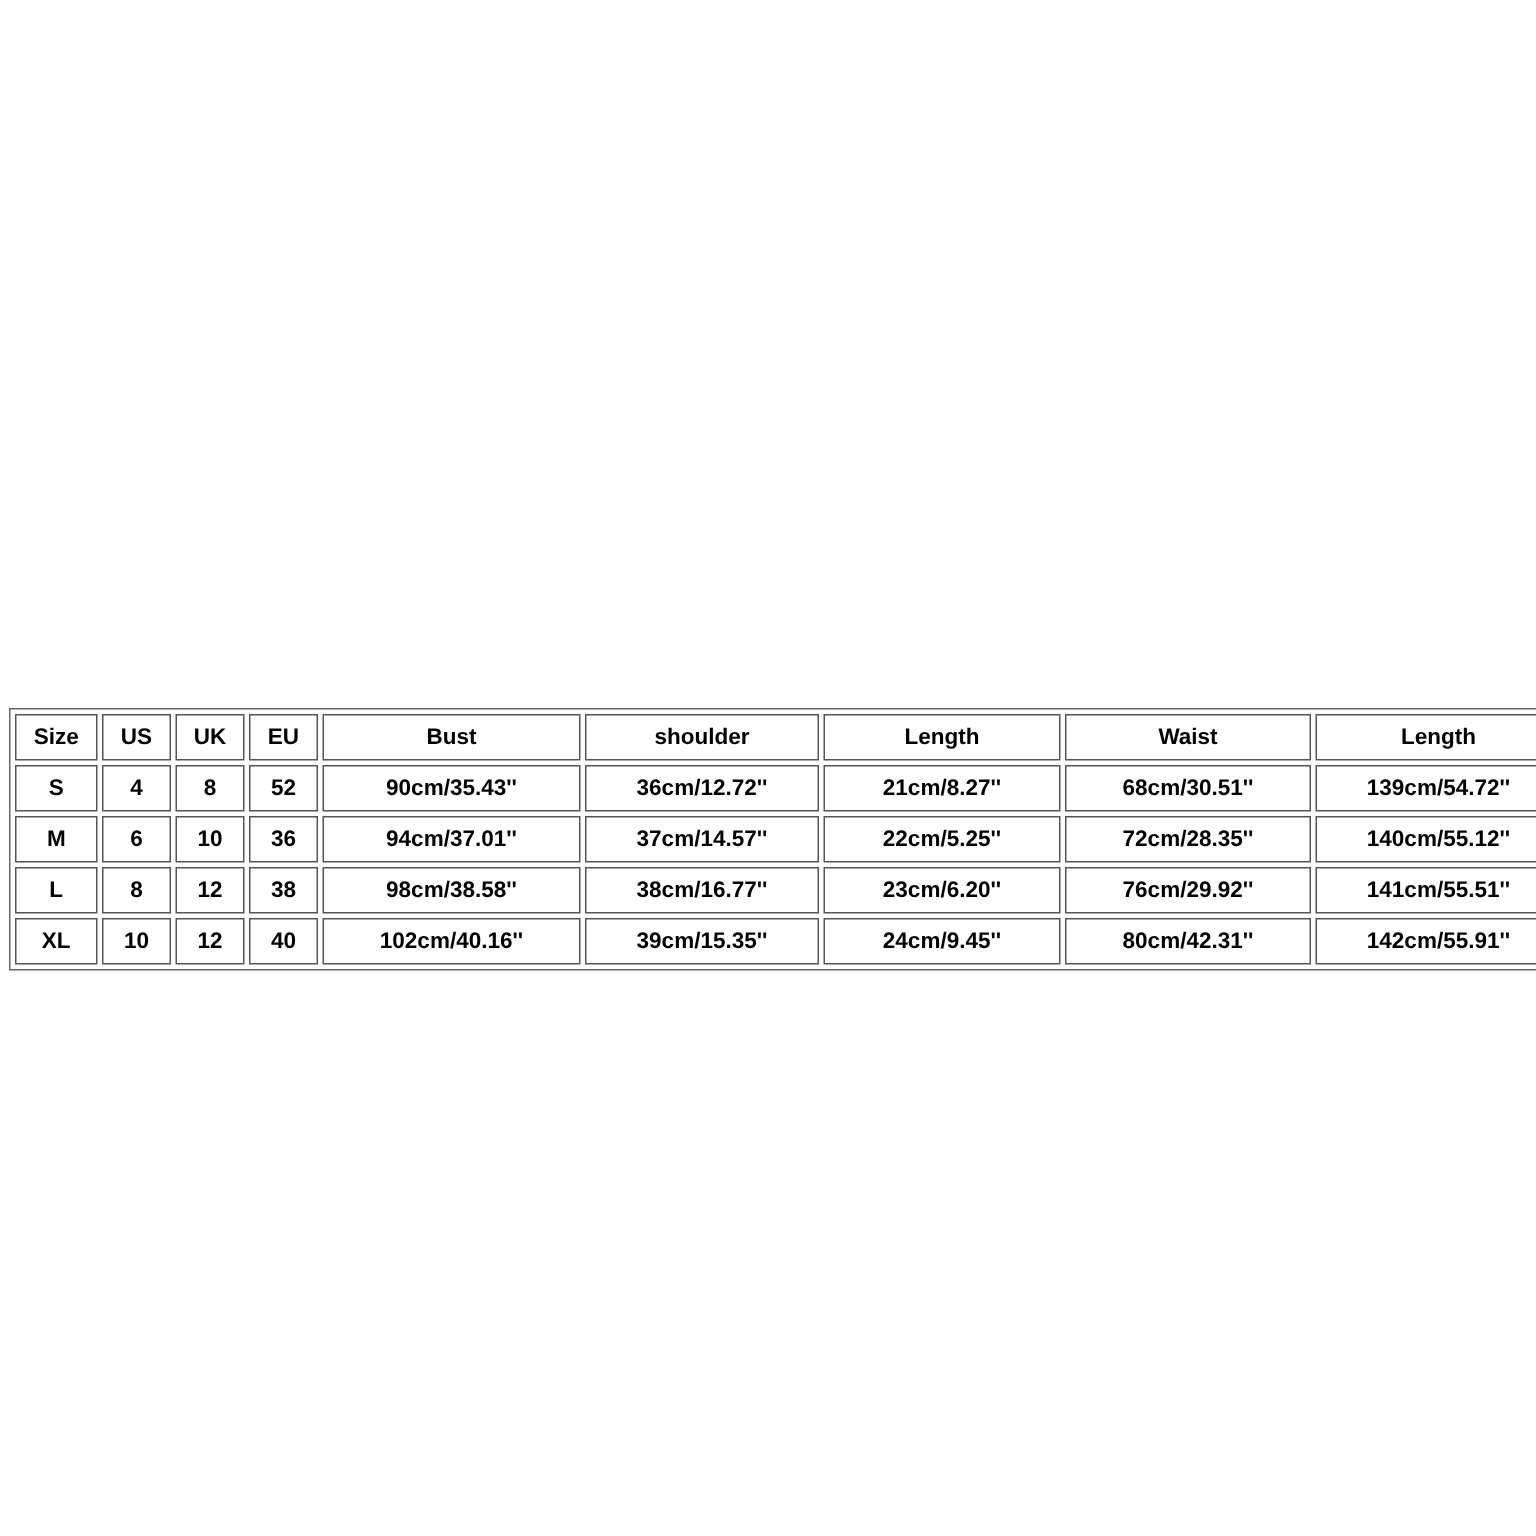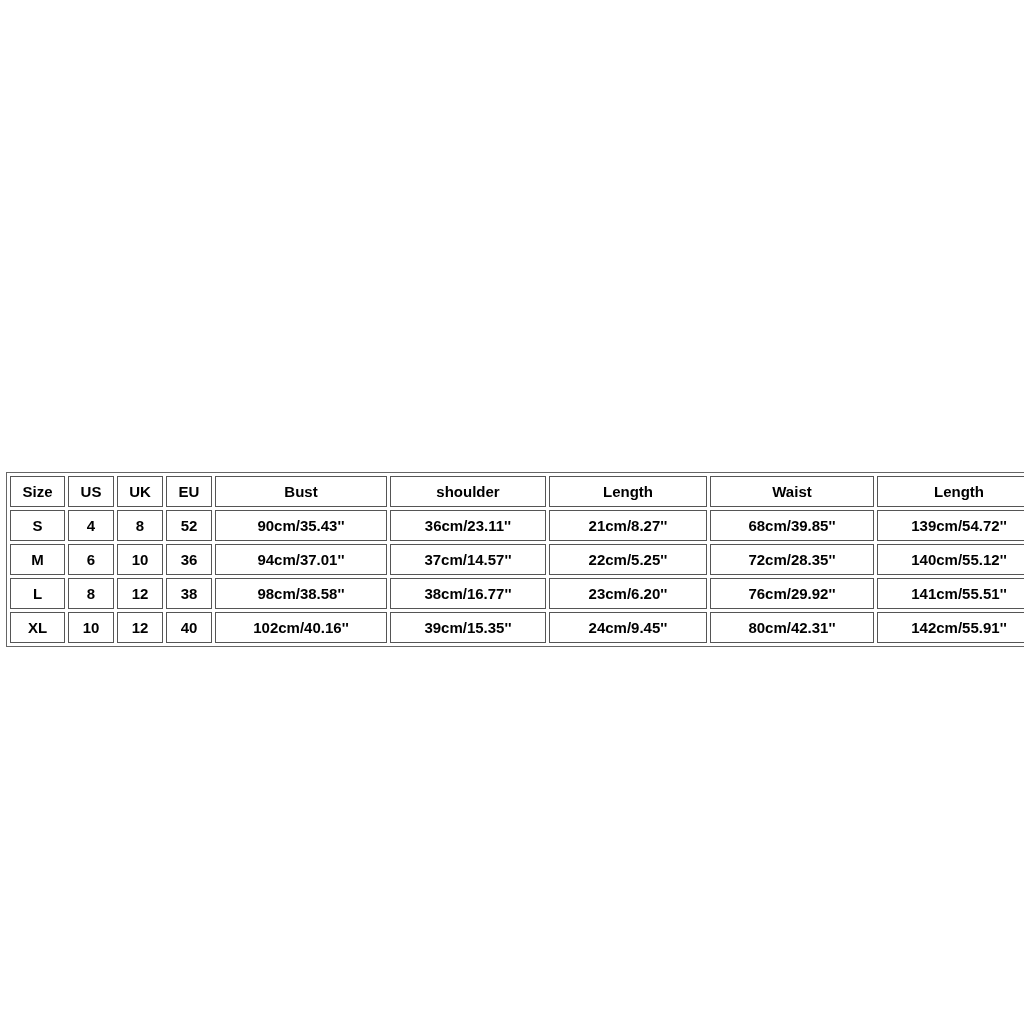--- a/index.html
+++ b/index.html
@@ -75,23 +75,23 @@
         <th>Length</th>
       </tr>
     </thead>
     <tbody>
       <tr>
         <td>S</td>
         <td>4</td>
         <td>8</td>
         <td>52</td>
         <td>90cm/35.43''</td>
-        <td>36cm/23.11''</td>
+        <td>36cm/12.72''</td>
         <td>21cm/8.27''</td>
-        <td>68cm/39.85''</td>
+        <td>68cm/30.51''</td>
         <td>139cm/54.72''</td>
       </tr>
       <tr>
         <td>M</td>
         <td>6</td>
         <td>10</td>
         <td>36</td>
         <td>94cm/37.01''</td>
         <td>37cm/14.57''</td>
         <td>22cm/5.25''</td>

